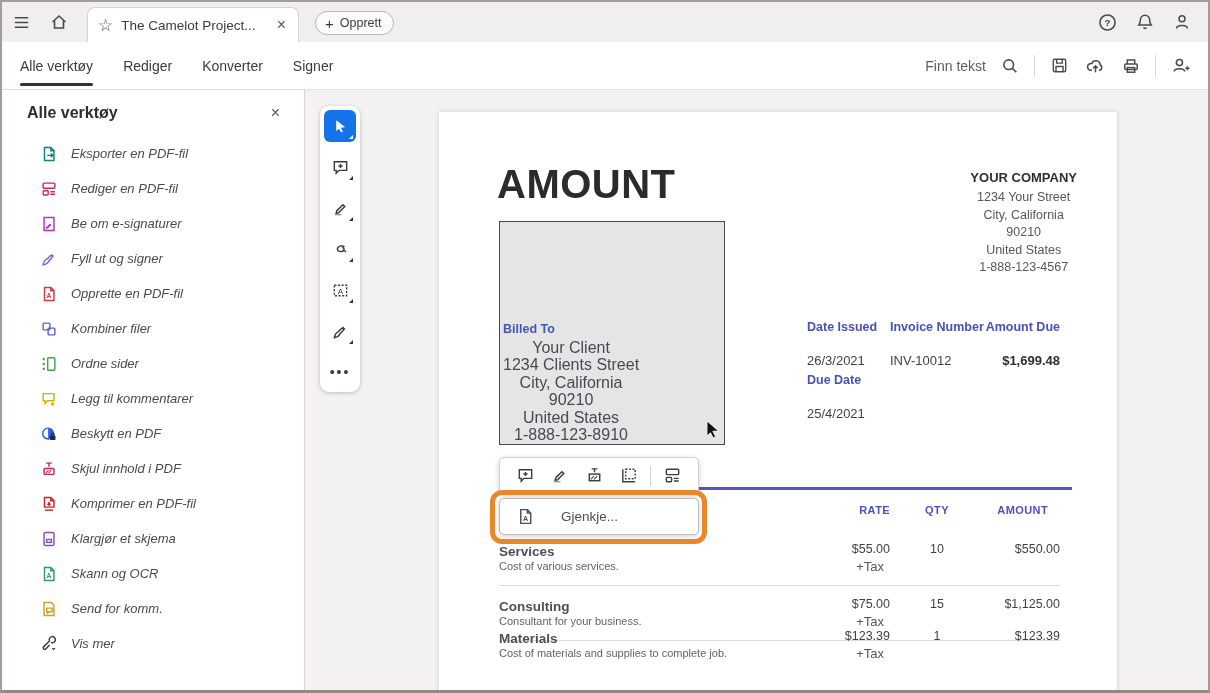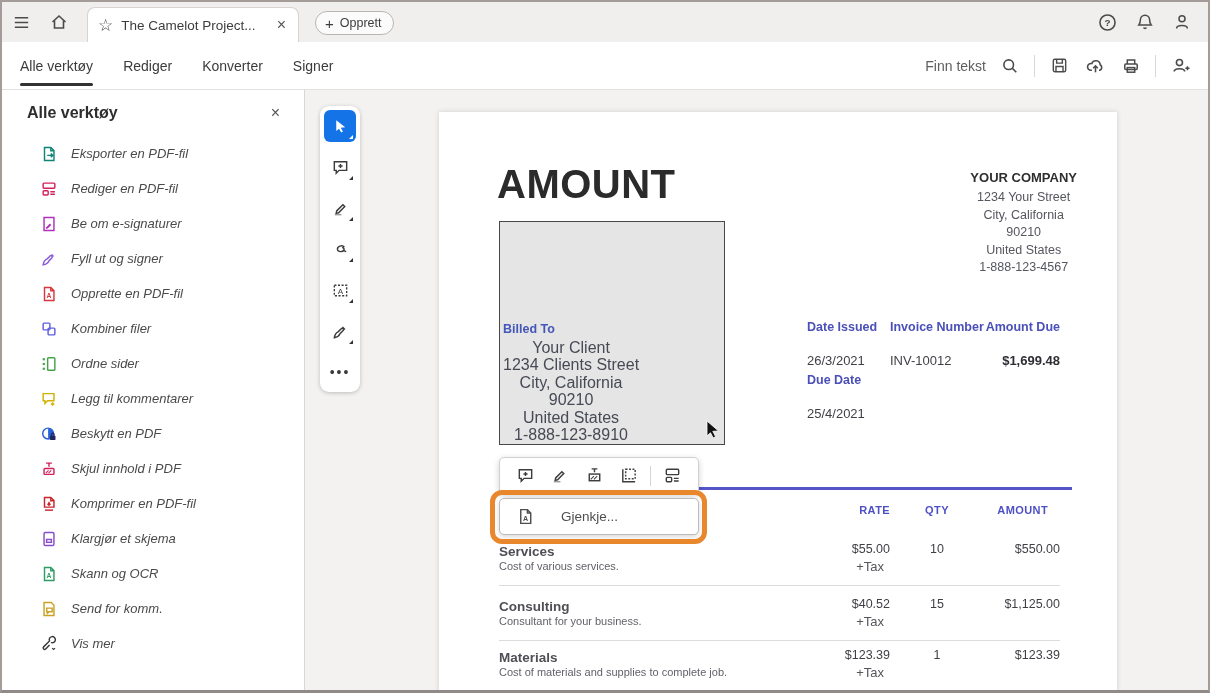--- a/index.html
+++ b/index.html
@@ -469,28 +469,28 @@
           <span class="row-rate">$55.00</span>
           <span class="row-tax">+Tax</span>
           <span class="row-qty">10</span>
           <span class="row-amt">$550.00</span>
         </div>
         <div class="row-div" style="top:473px;"></div>
 
         <div class="tbl-row" style="top:485px;">
           <span class="row-item">Consulting</span>
           <span class="row-desc">Consultant for your business.</span>
-          <span class="row-rate">$40.52</span>
+          <span class="row-rate">$75.00</span>
           <span class="row-tax">+Tax</span>
           <span class="row-qty">15</span>
           <span class="row-amt">$1,125.00</span>
         </div>
         <div class="row-div" style="top:528px;"></div>
 
-        <div class="tbl-row" style="top:536px;">
+        <div class="tbl-row" style="top:517px;">
           <span class="row-item">Materials</span>
           <span class="row-desc">Cost of materials and supplies to complete job.</span>
           <span class="row-rate">$123.39</span>
           <span class="row-tax">+Tax</span>
           <span class="row-qty">1</span>
           <span class="row-amt">$123.39</span>
         </div>
 
         <div class="ctx-toolbar">
           <span class="ctx-ic">

